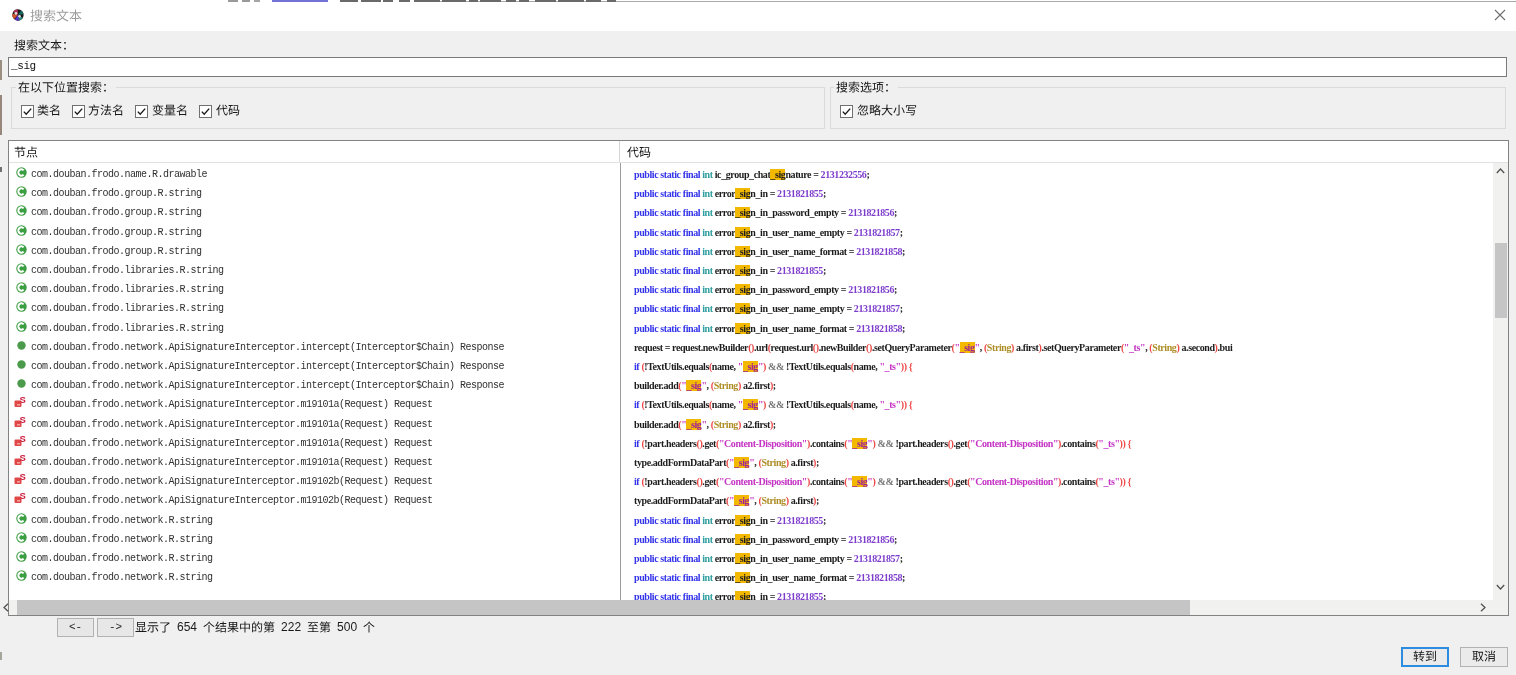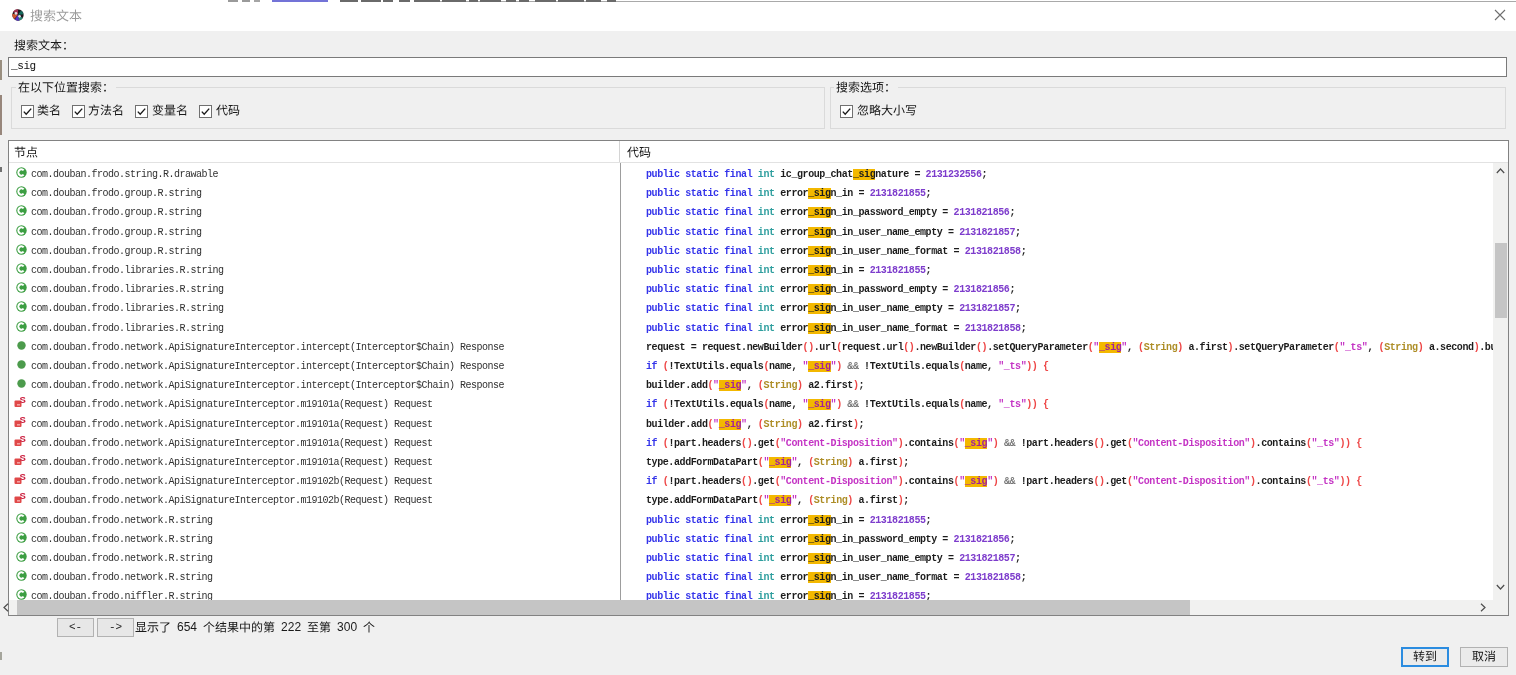--- a/index.html
+++ b/index.html
@@ -4,21 +4,21 @@
 * { margin:0; padding:0; box-sizing:border-box; }
 html,body { width:1516px; height:675px; background:#f0f0f0; font-family:"Liberation Sans",sans-serif; overflow:hidden; position:relative; }
 .abs { position:absolute; }
 svg.cg { display:inline-block; vertical-align:top; }
 .cjkrun { position:absolute; white-space:nowrap; }
 #titlebar { position:absolute; left:0; top:0; width:1516px; height:31px; background:#fff; }
 .ic { position:absolute; }
 .lrow, .crow { position:absolute; height:19.2px; line-height:19.2px; white-space:pre; }
 .lrow { left:0; width:619px; overflow:hidden; font-family:"Liberation Mono",monospace; font-size:10px; letter-spacing:-0.5px; color:#303030; }
 .lt { position:absolute; left:22px; }
-.crow { left:611px; width:873px; overflow:hidden; font-family:Liberation Mono, monospace; font-size:10px; letter-spacing:-0.41px; color:#1c1c1c; font-weight:bold; padding-left:26px; }
+.crow { left:611px; width:873px; overflow:hidden; font-family:Liberation Serif, serif; font-size:10px; letter-spacing:-0.41px; color:#1c1c1c; font-weight:bold; padding-left:14px; }
 .crow i, .crow b { font-style:normal; font-weight:bold; }
 i.k { color:#3434ea; }
 i.p { color:#2e9e9e; }
 i.n { color:#7d3ccc; }
 i.s, .crow i.s b { color:#c433c4; }
 i.t { color:#ad8d26; }
 i.r { color:#ee4747; }
 i.a { color:#777777; }
 .h { background:#f3b800; }
 i.s b.h { color:#a1209b; }
@@ -230,21 +230,21 @@
       <use href="#u7801" fill="#1a1a1a"></use>
     </svg></div>
 <div class="abs" style="left:619px;top:141px;width:1px;height:22px;background:#d4d4d4"></div>
 <div class="abs" style="left:9px;top:162px;width:1499px;height:1px;background:#e2e2e2"></div>
 <div class="abs" style="left:620px;top:163px;width:1px;height:437px;background:#9d9d9d"></div>
 
 <div class="abs" style="left:9px;top:163px;width:1484px;height:437px;overflow:hidden" id="rowclip">
 <div class="lrow" style="top:2.0px"><svg class="ic" style="left:7px;top:2px" width="11" height="11" viewBox="0 0 11 11">
         <circle cx="5.5" cy="5.5" r="5.2" fill="#3c9e42"></circle>
         <path d="M7.6 3.4 A3 3.2 0 1 0 7.6 7.6" stroke="#fff" stroke-width="2.0" fill="none"></path>
-      </svg><span class="lt">com.douban.frodo.string.R.drawable</span></div>
+      </svg><span class="lt">com.douban.frodo.name.R.drawable</span></div>
 <div class="lrow" style="top:21.2px"><svg class="ic" style="left:7px;top:2px" width="11" height="11" viewBox="0 0 11 11">
         <circle cx="5.5" cy="5.5" r="5.2" fill="#3c9e42"></circle>
         <path d="M7.6 3.4 A3 3.2 0 1 0 7.6 7.6" stroke="#fff" stroke-width="2.0" fill="none"></path>
       </svg><span class="lt">com.douban.frodo.group.R.string</span></div>
 <div class="lrow" style="top:40.4px"><svg class="ic" style="left:7px;top:2px" width="11" height="11" viewBox="0 0 11 11">
         <circle cx="5.5" cy="5.5" r="5.2" fill="#3c9e42"></circle>
         <path d="M7.6 3.4 A3 3.2 0 1 0 7.6 7.6" stroke="#fff" stroke-width="2.0" fill="none"></path>
       </svg><span class="lt">com.douban.frodo.group.R.string</span></div>
 <div class="lrow" style="top:59.599999999999994px"><svg class="ic" style="left:7px;top:2px" width="11" height="11" viewBox="0 0 11 11">
         <circle cx="5.5" cy="5.5" r="5.2" fill="#3c9e42"></circle>
@@ -318,24 +318,20 @@
         <path d="M7.6 3.4 A3 3.2 0 1 0 7.6 7.6" stroke="#fff" stroke-width="2.0" fill="none"></path>
       </svg><span class="lt">com.douban.frodo.network.R.string</span></div>
 <div class="lrow" style="top:386.0px"><svg class="ic" style="left:7px;top:2px" width="11" height="11" viewBox="0 0 11 11">
         <circle cx="5.5" cy="5.5" r="5.2" fill="#3c9e42"></circle>
         <path d="M7.6 3.4 A3 3.2 0 1 0 7.6 7.6" stroke="#fff" stroke-width="2.0" fill="none"></path>
       </svg><span class="lt">com.douban.frodo.network.R.string</span></div>
 <div class="lrow" style="top:405.2px"><svg class="ic" style="left:7px;top:2px" width="11" height="11" viewBox="0 0 11 11">
         <circle cx="5.5" cy="5.5" r="5.2" fill="#3c9e42"></circle>
         <path d="M7.6 3.4 A3 3.2 0 1 0 7.6 7.6" stroke="#fff" stroke-width="2.0" fill="none"></path>
       </svg><span class="lt">com.douban.frodo.network.R.string</span></div>
-<div class="lrow" style="top:424.4px"><svg class="ic" style="left:7px;top:2px" width="11" height="11" viewBox="0 0 11 11">
-        <circle cx="5.5" cy="5.5" r="5.2" fill="#3c9e42"></circle>
-        <path d="M7.6 3.4 A3 3.2 0 1 0 7.6 7.6" stroke="#fff" stroke-width="2.0" fill="none"></path>
-      </svg><span class="lt">com.douban.frodo.niffler.R.string</span></div>
 <div class="crow" style="top:2.0px"><i class="k">public static final</i> <i class="p">int</i> ic_group_chat<i class="h">_sig</i>nature = <i class="n">2131232556</i>;</div>
 <div class="crow" style="top:21.2px"><i class="k">public static final</i> <i class="p">int</i> error<i class="h">_sig</i>n_in = <i class="n">2131821855</i>;</div>
 <div class="crow" style="top:40.4px"><i class="k">public static final</i> <i class="p">int</i> error<i class="h">_sig</i>n_in_password_empty = <i class="n">2131821856</i>;</div>
 <div class="crow" style="top:59.599999999999994px"><i class="k">public static final</i> <i class="p">int</i> error<i class="h">_sig</i>n_in_user_name_empty = <i class="n">2131821857</i>;</div>
 <div class="crow" style="top:78.8px"><i class="k">public static final</i> <i class="p">int</i> error<i class="h">_sig</i>n_in_user_name_format = <i class="n">2131821858</i>;</div>
 <div class="crow" style="top:98.0px"><i class="k">public static final</i> <i class="p">int</i> error<i class="h">_sig</i>n_in = <i class="n">2131821855</i>;</div>
 <div class="crow" style="top:117.19999999999999px"><i class="k">public static final</i> <i class="p">int</i> error<i class="h">_sig</i>n_in_password_empty = <i class="n">2131821856</i>;</div>
 <div class="crow" style="top:136.4px"><i class="k">public static final</i> <i class="p">int</i> error<i class="h">_sig</i>n_in_user_name_empty = <i class="n">2131821857</i>;</div>
 <div class="crow" style="top:155.6px"><i class="k">public static final</i> <i class="p">int</i> error<i class="h">_sig</i>n_in_user_name_format = <i class="n">2131821858</i>;</div>
 <div class="crow" style="top:174.79999999999998px">request = request.newBuilder<i class="r">()</i>.url<i class="r">(</i>request.url<i class="r">()</i>.newBuilder<i class="r">()</i>.setQueryParameter<i class="r">(</i><i class="s">"<b class="h">_sig</b>"</i>, <i class="r">(</i><i class="t">String</i><i class="r">)</i> a.first<i class="r">)</i>.setQueryParameter<i class="r">(</i><i class="s">"_ts"</i>, <i class="r">(</i><i class="t">String</i><i class="r">)</i> a.second<i class="r">)</i>.bui</div>
@@ -389,21 +385,21 @@
     </svg><svg class="cg" style="width:12px;height:12px;" viewBox="0 0 1000 1000">
       <use href="#u4e2d" fill="#1a1a1a"></use>
     </svg><svg class="cg" style="width:12px;height:12px;" viewBox="0 0 1000 1000">
       <use href="#u7684" fill="#1a1a1a"></use>
     </svg><svg class="cg" style="width:12px;height:12px;" viewBox="0 0 1000 1000">
       <use href="#u7b2c" fill="#1a1a1a"></use>
     </svg><span class="num">222</span><svg class="cg" style="width:12px;height:12px;" viewBox="0 0 1000 1000">
       <use href="#u81f3" fill="#1a1a1a"></use>
     </svg><svg class="cg" style="width:12px;height:12px;" viewBox="0 0 1000 1000">
       <use href="#u7b2c" fill="#1a1a1a"></use>
-    </svg><span class="num">300</span><svg class="cg" style="width:12px;height:12px;" viewBox="0 0 1000 1000">
+    </svg><span class="num">500</span><svg class="cg" style="width:12px;height:12px;" viewBox="0 0 1000 1000">
       <use href="#u4e2a" fill="#1a1a1a"></use>
     </svg></div>
 
 <div class="btn" style="left:1401px;top:647px;width:48px;height:20px;border:2px solid #2b8ce0;background:#ebebeb">
   <div style="margin-top:1px"><svg class="cg" style="width:12px;height:12px;" viewBox="0 0 1000 1000">
         <use href="#u8f6c" fill="#1a1a1a"></use>
       </svg><svg class="cg" style="width:12px;height:12px;" viewBox="0 0 1000 1000">
         <use href="#u5230" fill="#1a1a1a"></use>
       </svg></div>
   </div>

